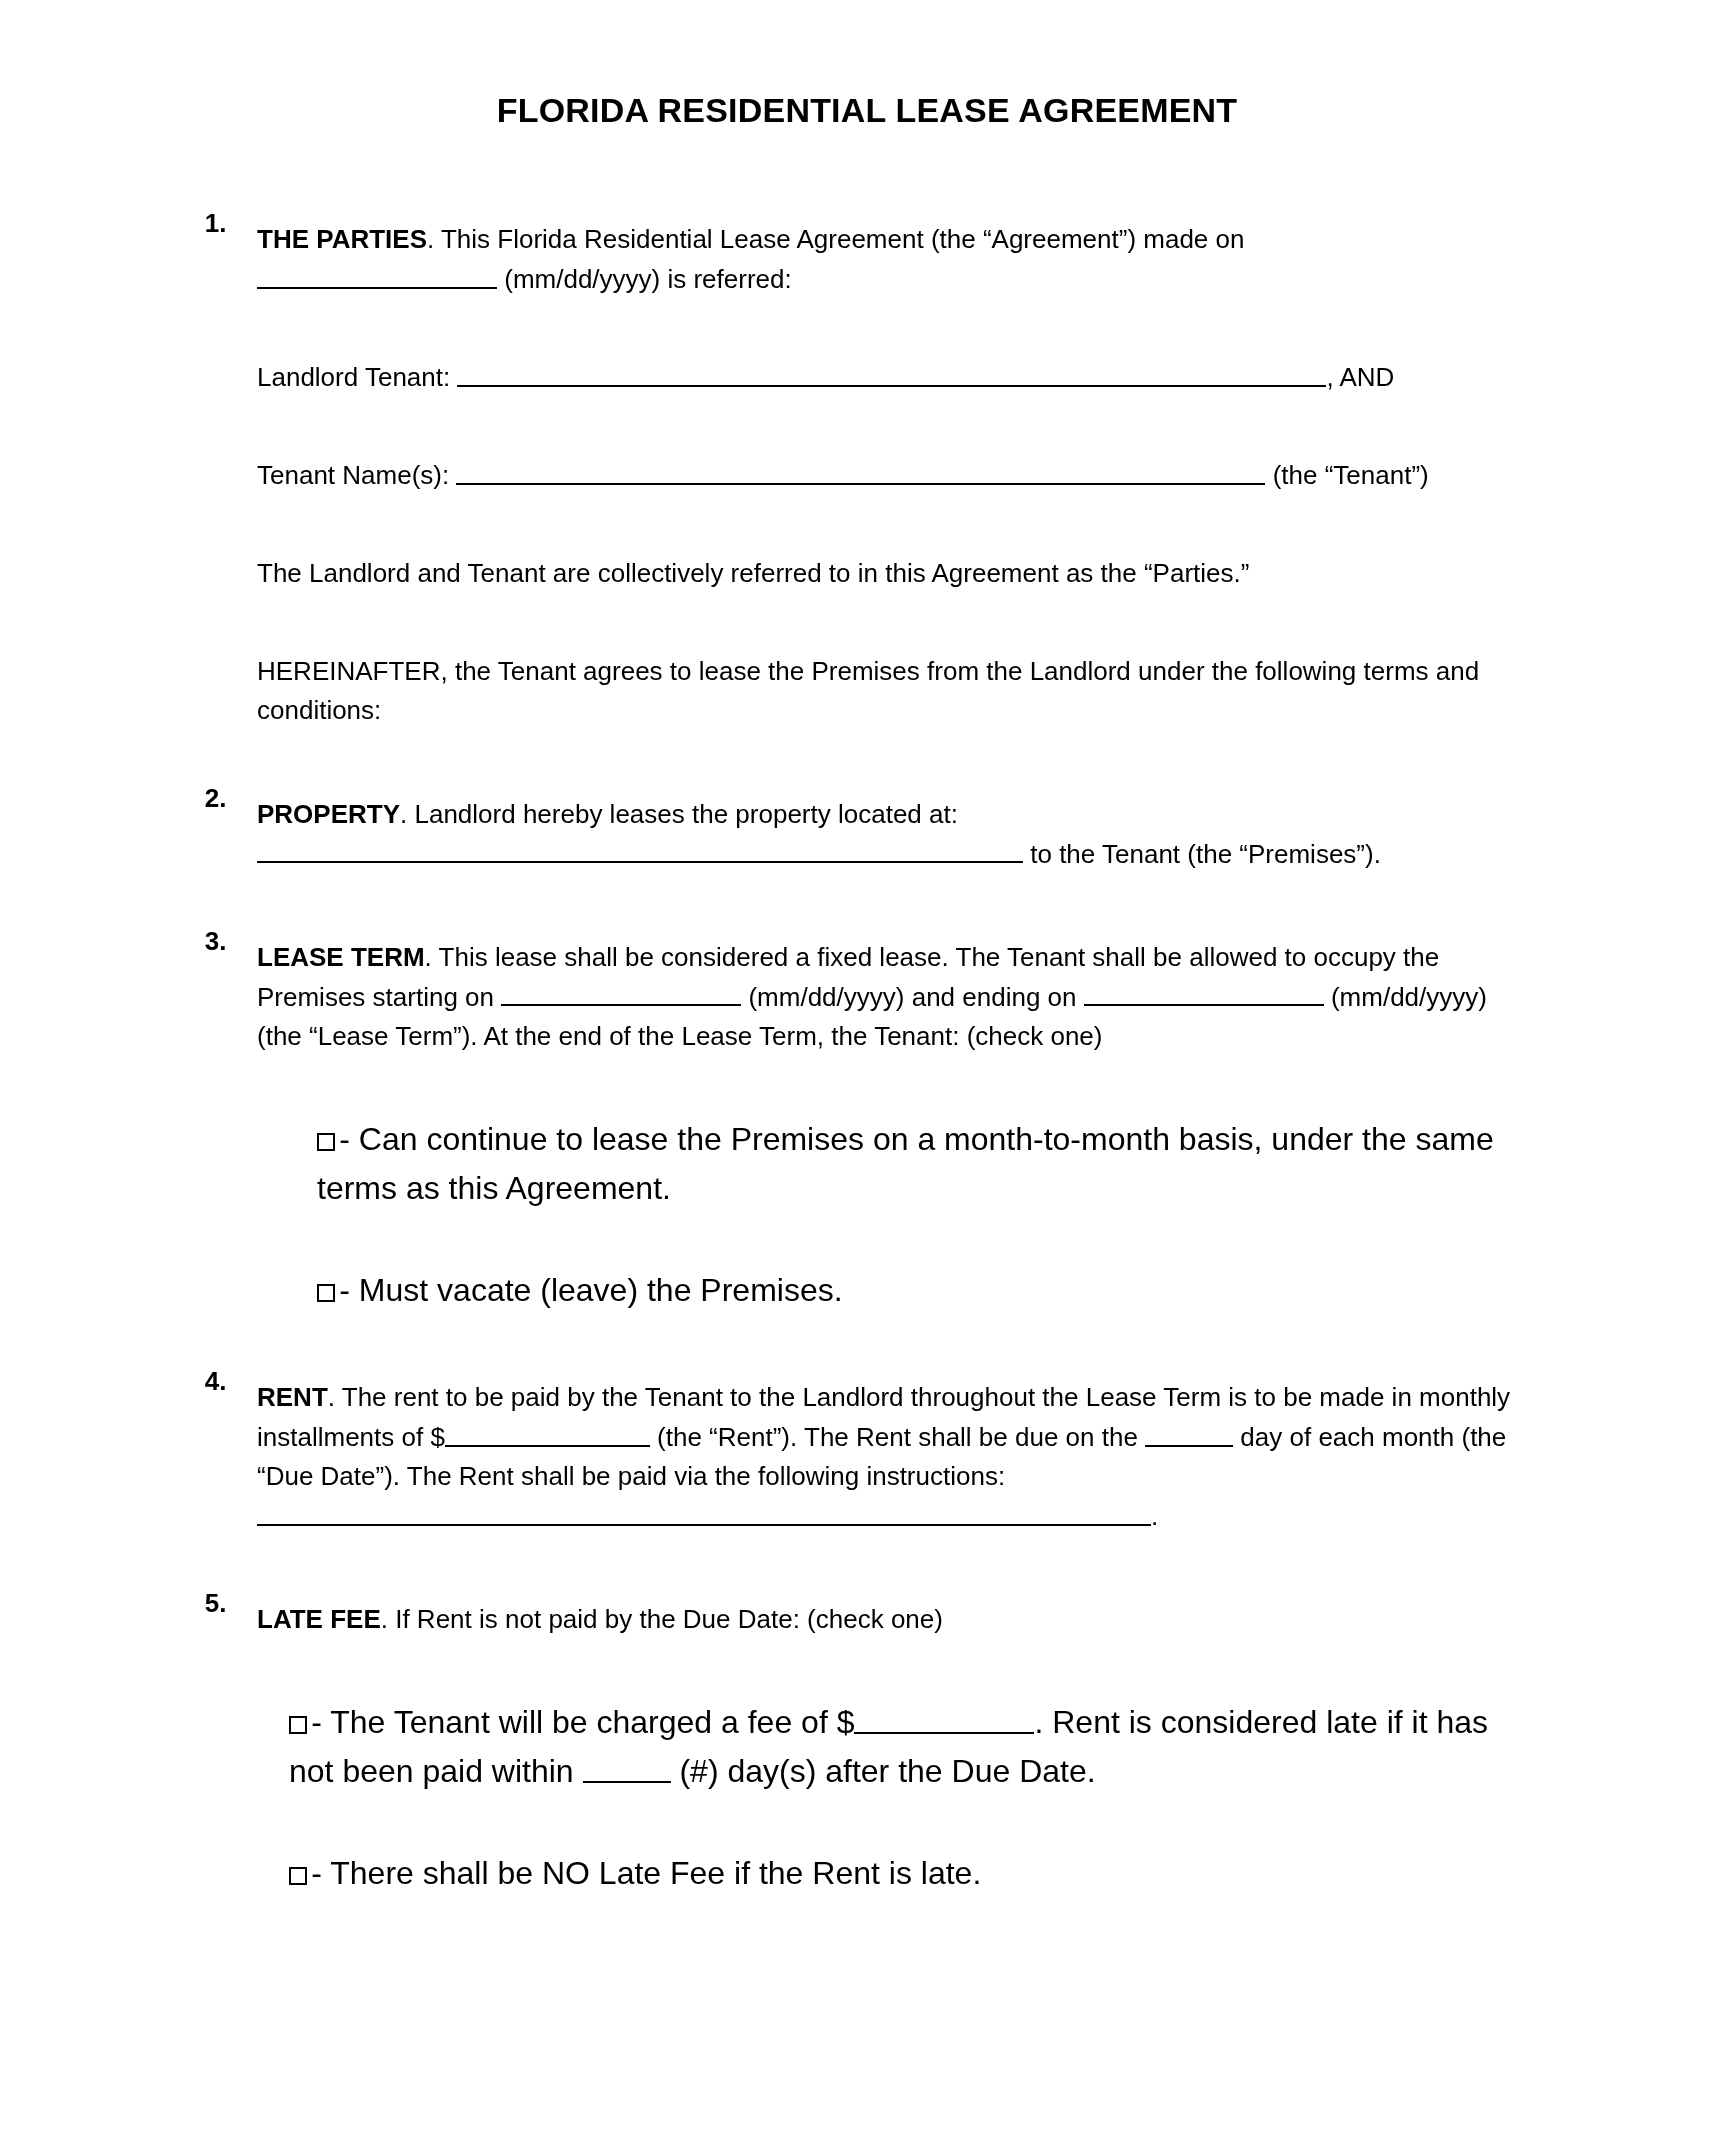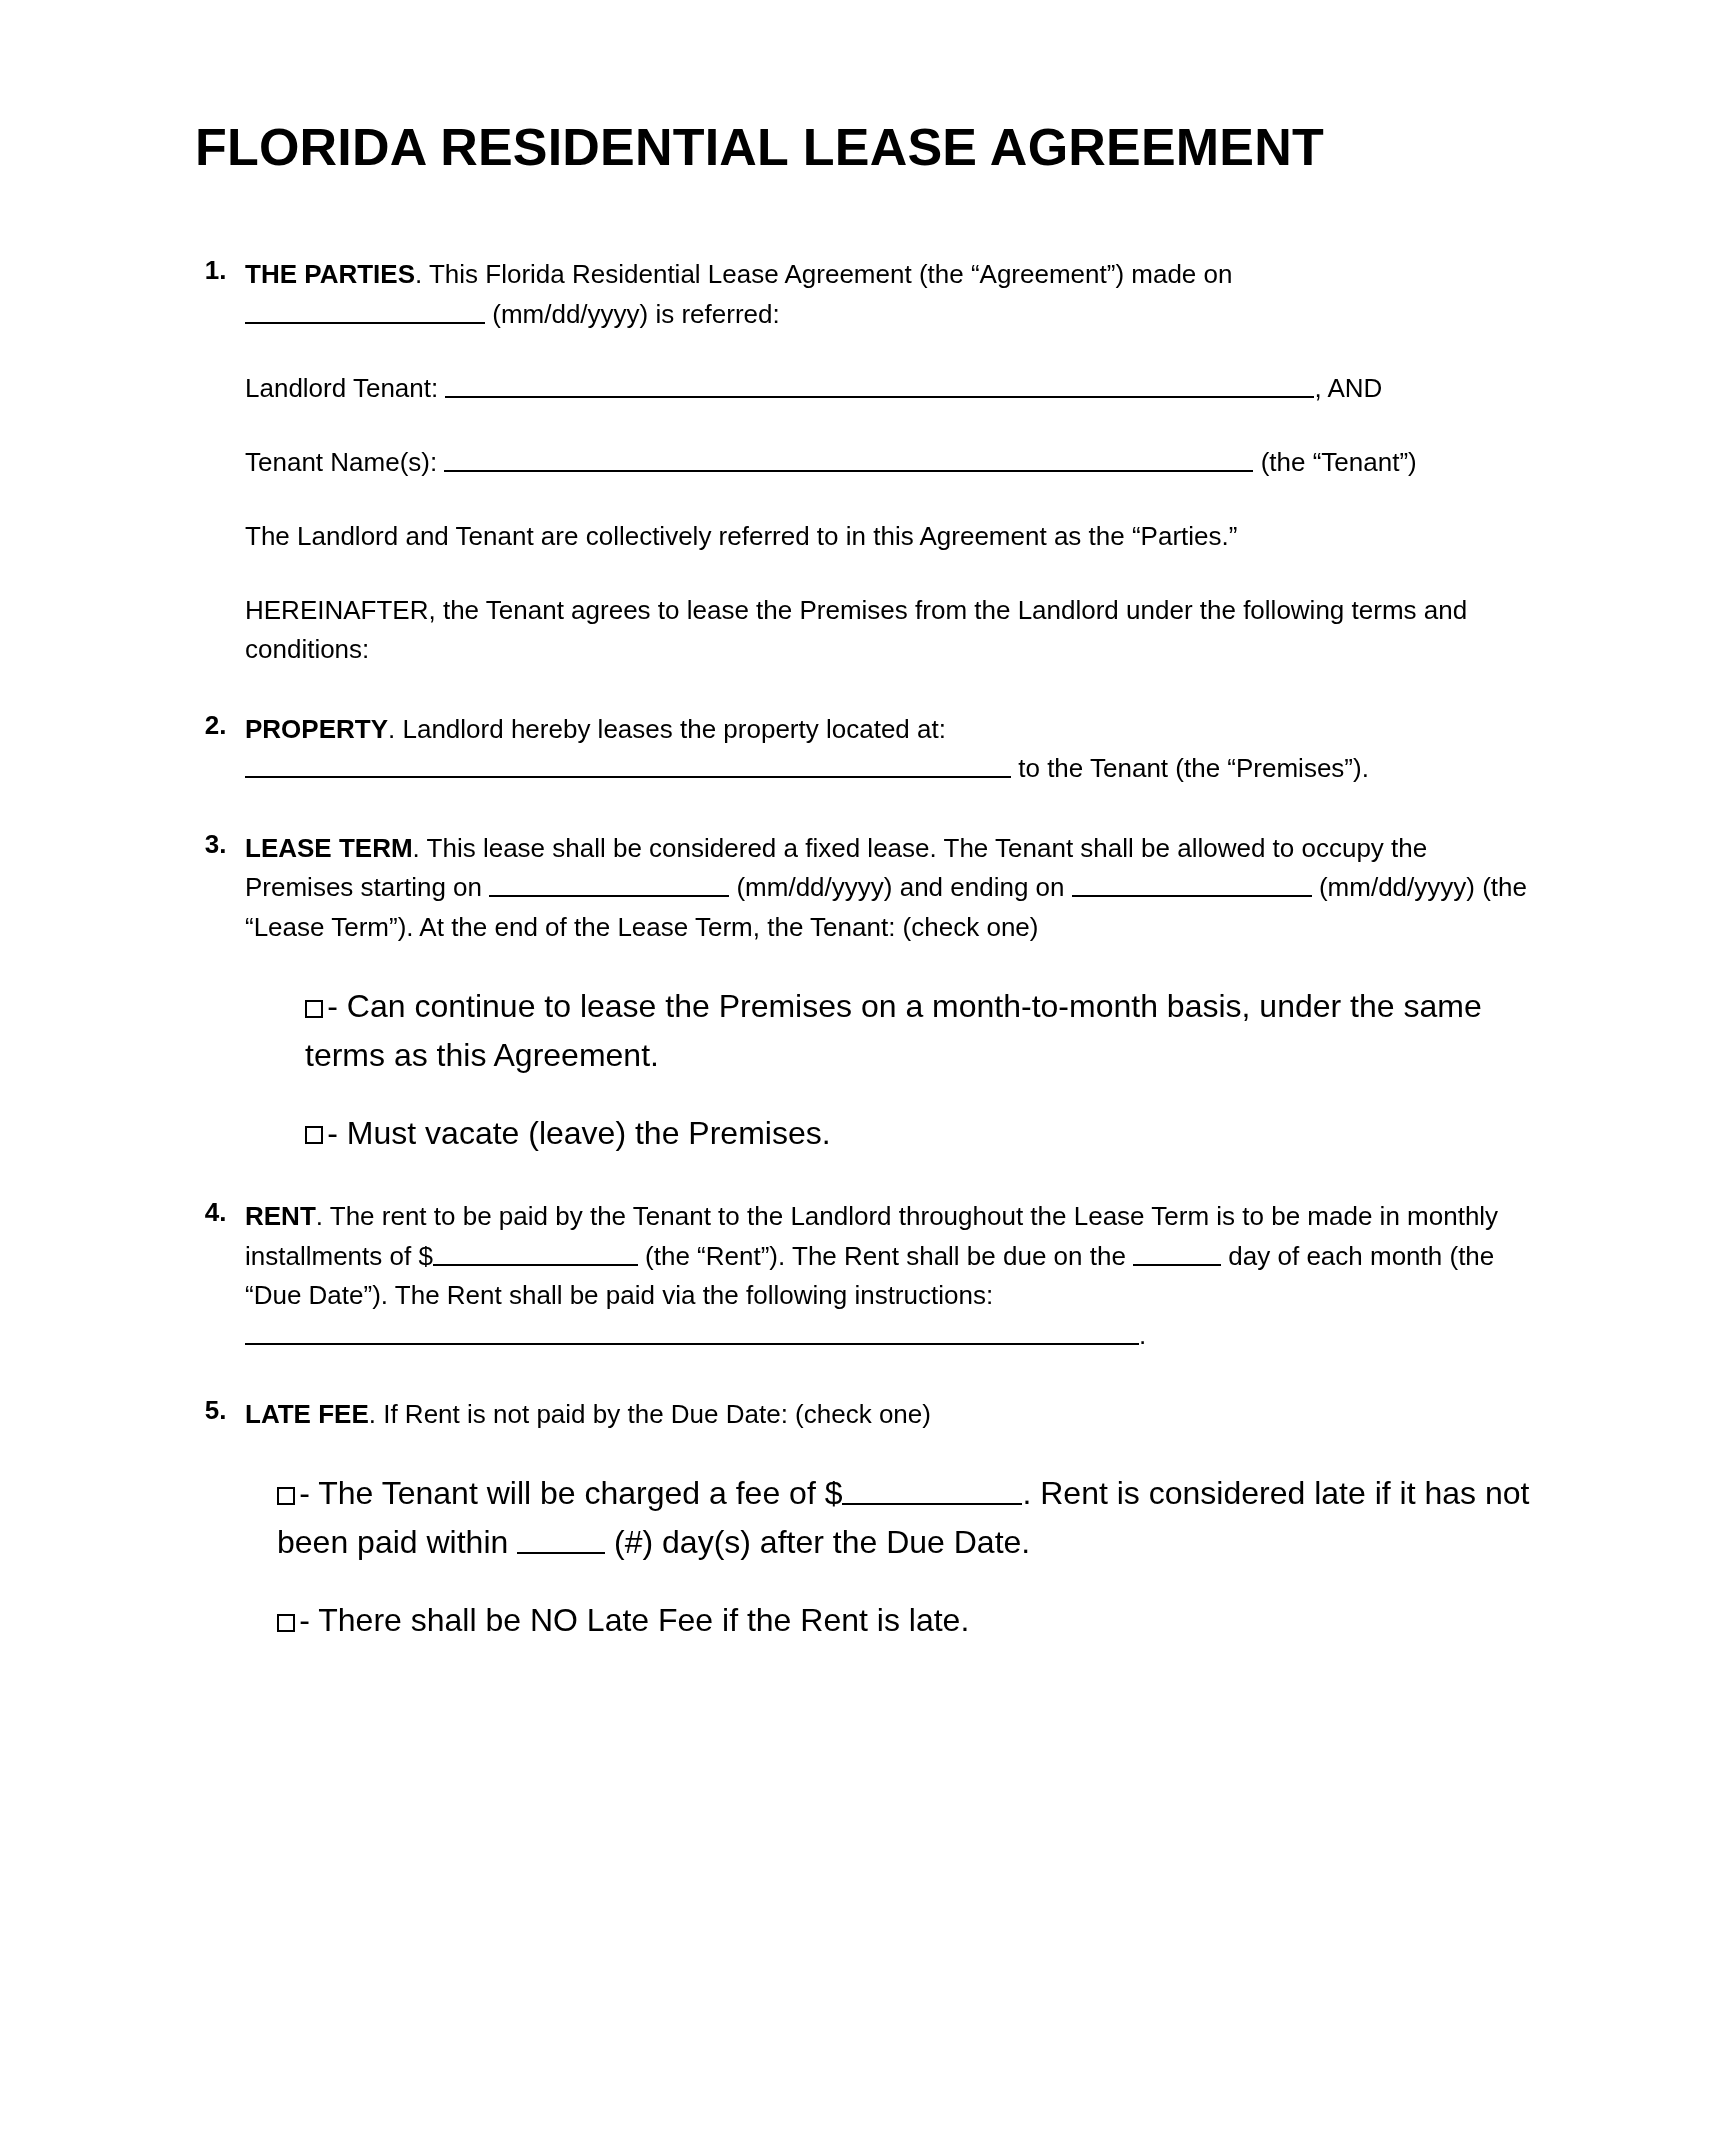--- a/index.html
+++ b/index.html
@@ -20,25 +20,26 @@
     padding: 0;
     overflow: hidden;
   }
   .content {
     position: absolute;
     left: 195px;
     top: 0;
     width: 1344px;
   }
   .doc-title {
-    font-size: 52px;
+    text-align: center;
+    font-size: 34px;
     font-weight: bold;
     letter-spacing: 0.2px;
     margin: 0;
-    padding-top: 119px;
+    padding-top: 92px;
     line-height: 1.1;
   }
   .sections {
     margin-top: 75px;
   }
   .section {
     display: flex;
     flex-direction: row;
     align-items: flex-start;
     margin-bottom: 0;
@@ -52,21 +53,21 @@
     text-align: left;
     padding-left: 9.8px;
     box-sizing: border-box;
   }
   .sec-body {
     flex: 1;
     font-size: 26px;
     line-height: 1.52;
   }
   .sec-body p {
-    margin: 4px;
+    margin: 16px;
   }
   .gap-sm { height: 21.4px; }
   .gap-md { height: 26.5px; }
   .gap-lg { height: 32px; }
   b, strong { font-weight: bold; }
   
   .blank {
     display: inline-block;
     border-bottom: 2.1px solid #000;
     vertical-align: baseline;

